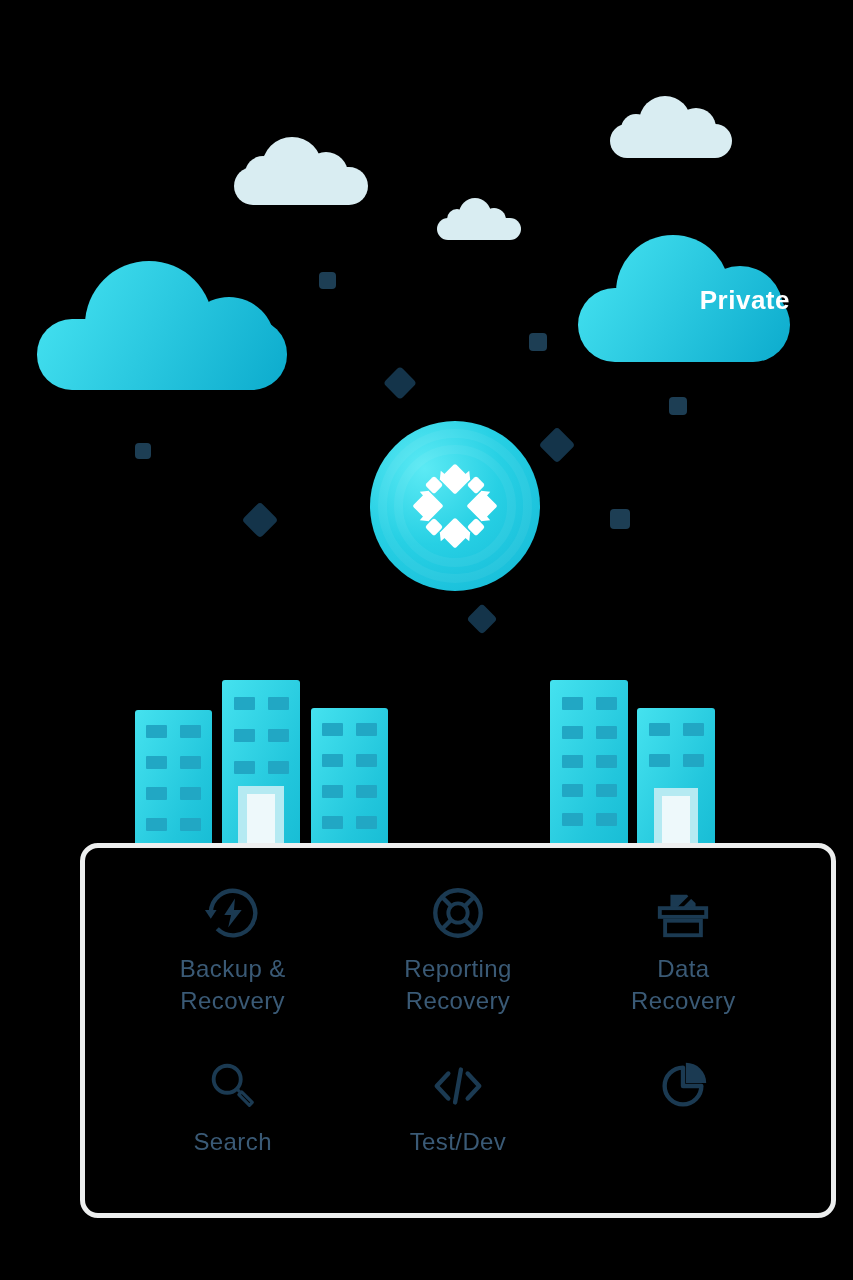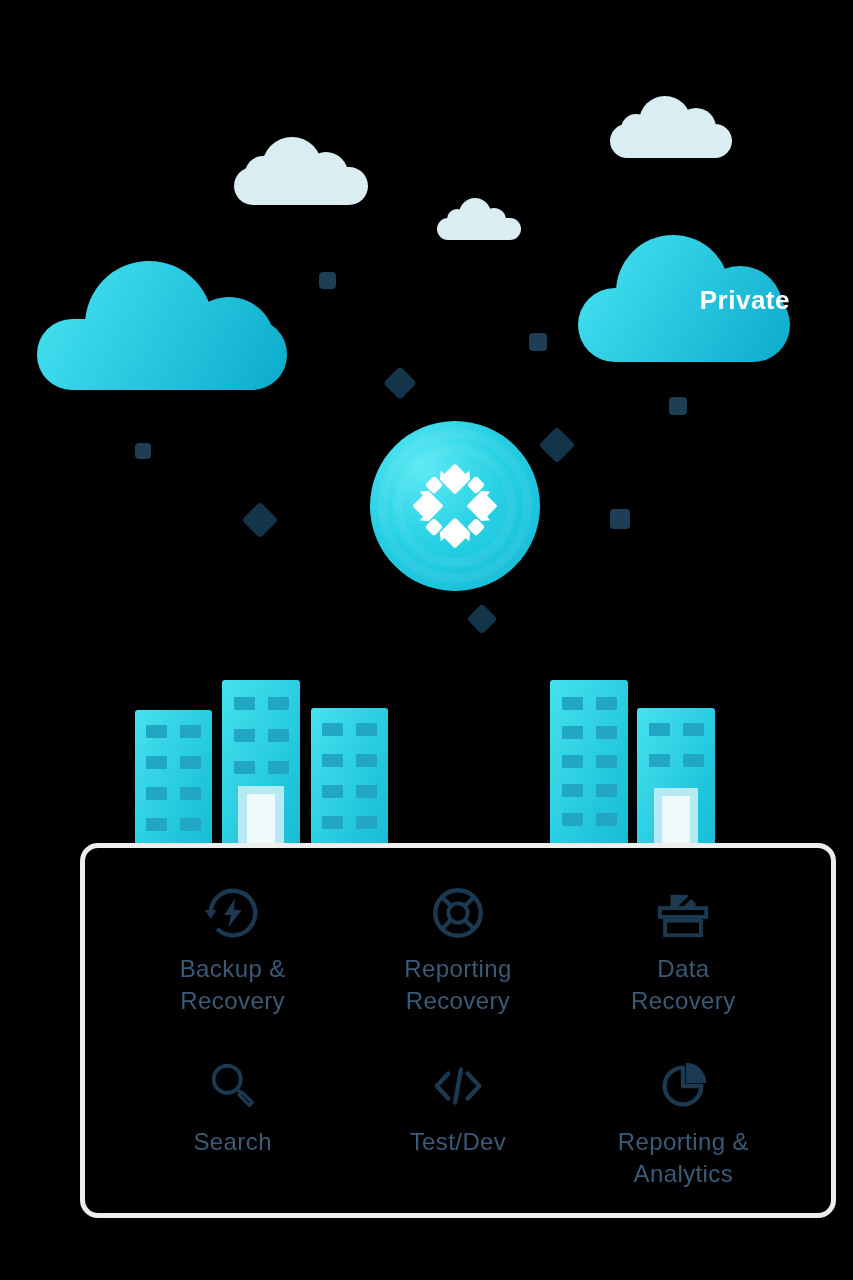--- a/index.html
+++ b/index.html
@@ -290,21 +290,17 @@
           <div>Test/Dev</div>
           <div></div>
         </div>
       </div>
 
       <div class="cell">
         <svg width="58" height="58" viewBox="-30 -30 60 60">
           <path d="M 3,-24 A 21 21 0 0 1 24,-3 L 3,-3 Z" fill="#1b3a52"></path>
           <path d="M 0,-19 A 19 19 0 1 0 19,0 L 0,0 Z" fill="none" stroke="#1b3a52" stroke-width="4.5" stroke-linejoin="round"></path>
         </svg>
-        <div class="label">
-          <div>Reporting &amp;</div>
-          <div>Analytics</div>
-        </div>
       </div>
 
     </div>
   </div>
 </div>
 
 </body></html>

